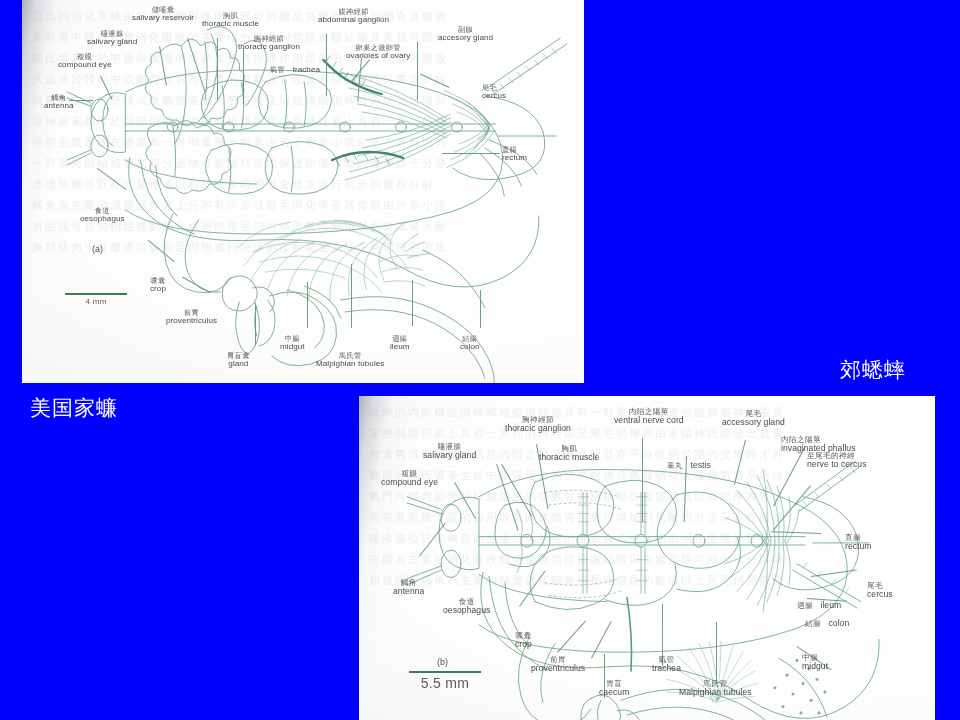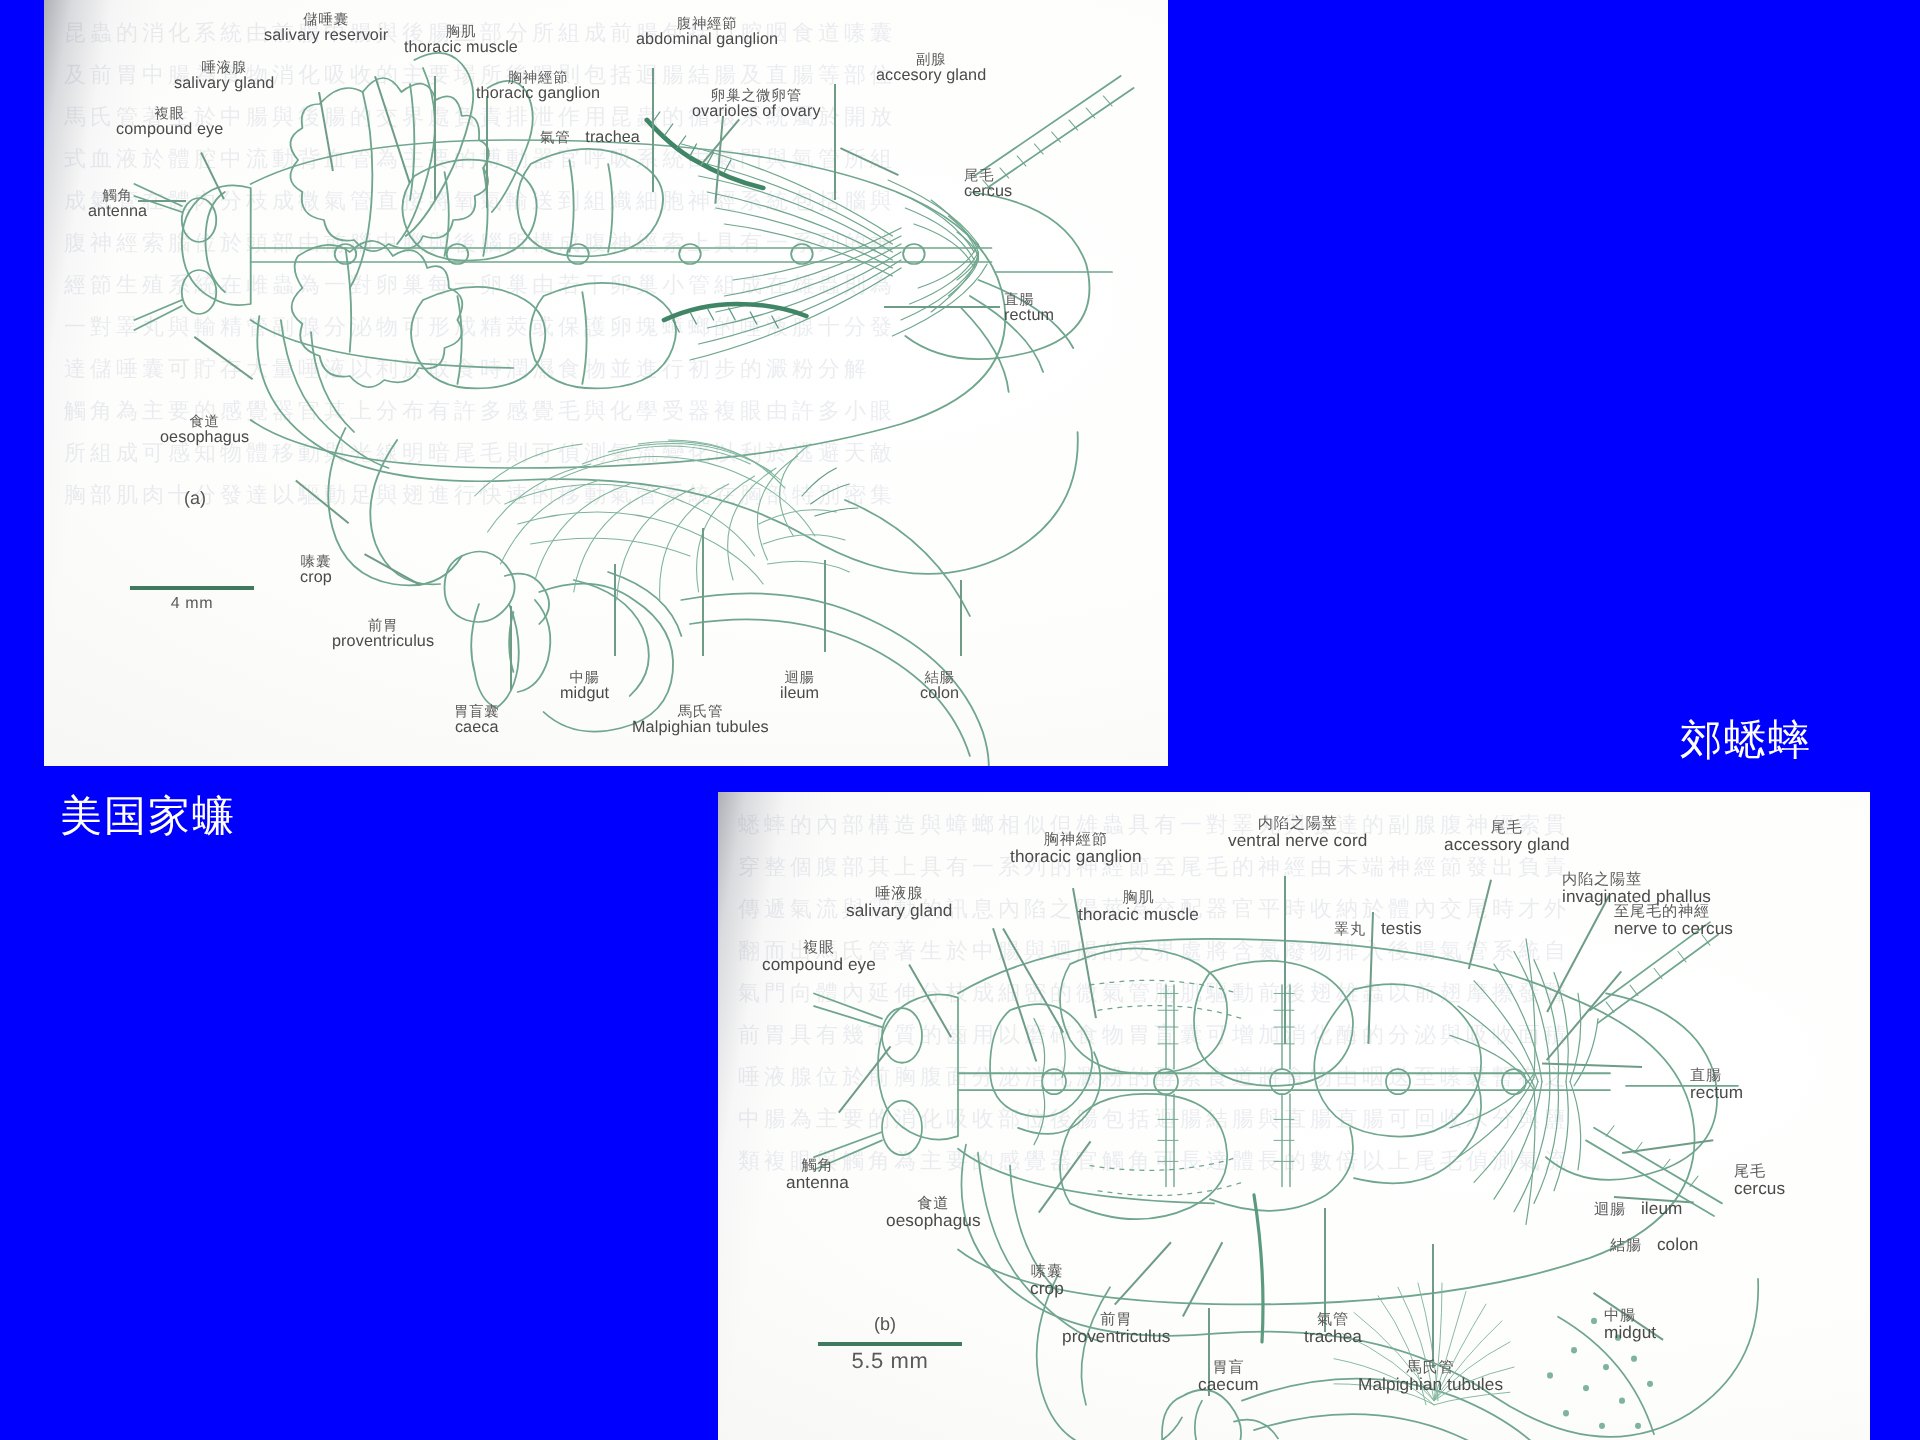--- a/index.html
+++ b/index.html
@@ -110,21 +110,21 @@
     height: 2px;
     background: #3f7a5f;
     width: 100%;
   }
   .scale .val {
     margin-top: 2px;
     font-size: 8px;
     color: #5a5a5a;
     letter-spacing: .3px;
   }
-  #figure-b .scale .val { font-size: 11px; }
+  #figure-b .scale .val { font-size: 14px; }
 
   
   .leader {
     position: absolute;
     background: #6e9c87;
     height: 1px;
     transform-origin: 0 0;
   }
 </style>
 </head>
@@ -402,21 +402,21 @@
     <div class="lbl" style="left:128px; top:277px;">
       <span class="cn">嗉囊</span>
       <span class="en">crop</span>
     </div>
     <div class="lbl" style="left:144px; top:309px;">
       <span class="cn">前胃</span>
       <span class="en">proventriculus</span>
     </div>
     <div class="lbl" style="left:205px; top:352px;">
       <span class="cn">胃盲囊</span>
-      <span class="en">caeca</span>
+      <span class="en">gland</span>
     </div>
     <div class="lbl" style="left:258px; top:335px;">
       <span class="cn">中腸</span>
       <span class="en">midgut</span>
     </div>
     <div class="lbl" style="left:294px; top:352px;">
       <span class="cn">馬氏管</span>
       <span class="en">Malpighian tubules</span>
     </div>
     <div class="lbl" style="left:368px; top:335px;">

